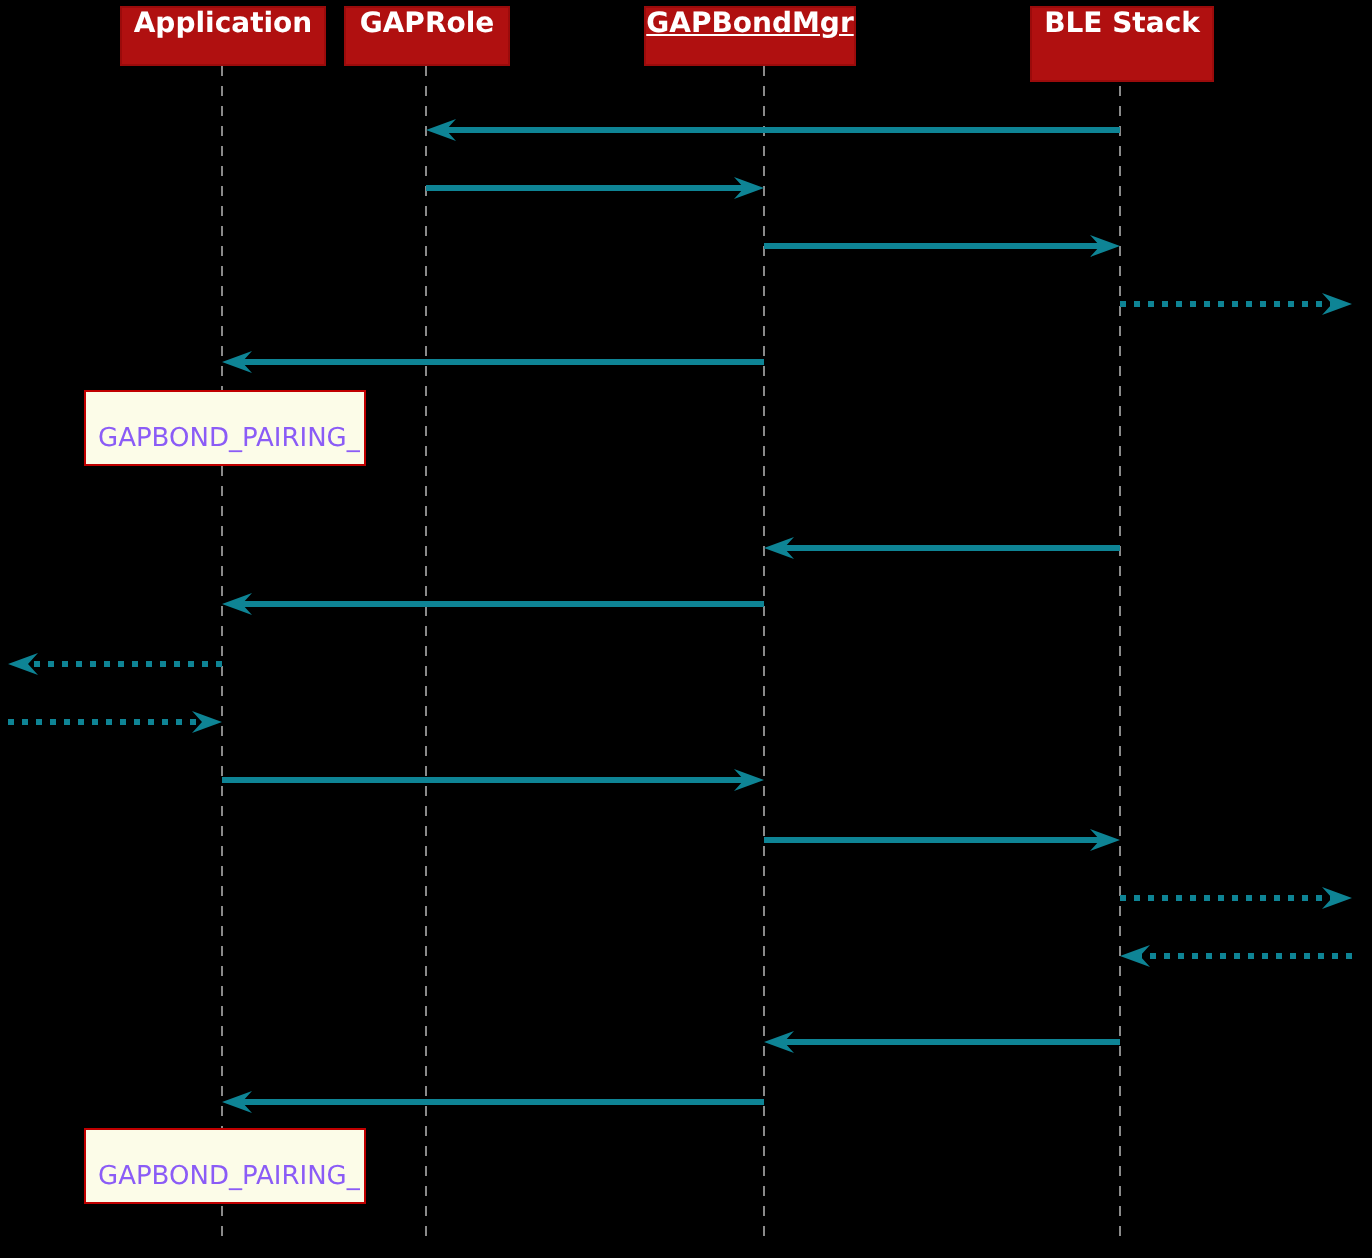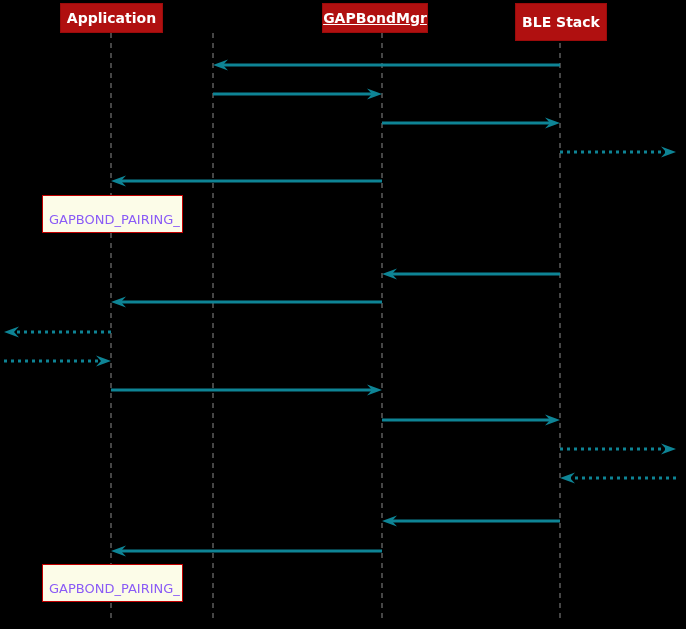--- a/index.html
+++ b/index.html
@@ -17,21 +17,20 @@
   }
   #diagram-svg {
     position: absolute;
     left: 0;
     top: 0;
   }
   .actor-box {
     position: absolute;
     box-sizing: border-box;
     display: flex;
-    align-items: center;
     justify-content: center;
     border: 1px solid #9b0b0b;
     font-size: 14px;
     font-weight: bold;
     white-space: nowrap;
   }
   .note-box {
     position: absolute;
     box-sizing: border-box;
     border: 1.5px solid #c00000;
@@ -83,20 +82,23 @@
       <polygon points="560,478 575,472.5 570,478 575,483.5" fill="#0e8495"></polygon>
       <line x1="560" y1="521" x2="390" y2="521" stroke="#0e8495" stroke-width="3"></line>
       <polygon points="382,521 397,515.5 392,521 397,526.5" fill="#0e8495"></polygon>
       <line x1="382" y1="551" x2="119" y2="551" stroke="#0e8495" stroke-width="3"></line>
       <polygon points="111,551 126,545.5 121,551 126,556.5" fill="#0e8495"></polygon>
     </svg>
 
   <div class="actor-box" style="left: 60px; top: 3px; width: 103px; height: 30px; background: rgb(176, 16, 16); color: rgb(255, 255, 255); border-color: rgb(155, 11, 11);">
     <span>Application</span>
   </div>
+  <div class="actor-box" style="left: 172px; top: 3px; width: 83px; height: 30px; background: rgb(176, 16, 16); color: rgb(255, 255, 255); border-color: rgb(155, 11, 11);">
+    <span>GAPRole</span>
+  </div>
   <div class="actor-box" style="left: 322px; top: 3px; width: 106px; height: 30px; background: rgb(176, 16, 16); color: rgb(255, 255, 255); border-color: rgb(155, 11, 11); text-decoration: underline;">
     <span>GAPBondMgr</span>
   </div>
   <div class="actor-box" style="left: 515px; top: 3px; width: 92px; height: 38px; background: rgb(176, 16, 16); color: rgb(255, 255, 255); border-color: rgb(155, 11, 11);">
     <span>BLE Stack</span>
   </div>
 
   <div class="note-box" style="left: 42px; top: 195px; width: 141px; height: 38px; background: rgb(252, 252, 232); border-color: rgb(192, 0, 0);">
     <span class="note-line">GAPBOND_PAIRING_</span>
   </div>

